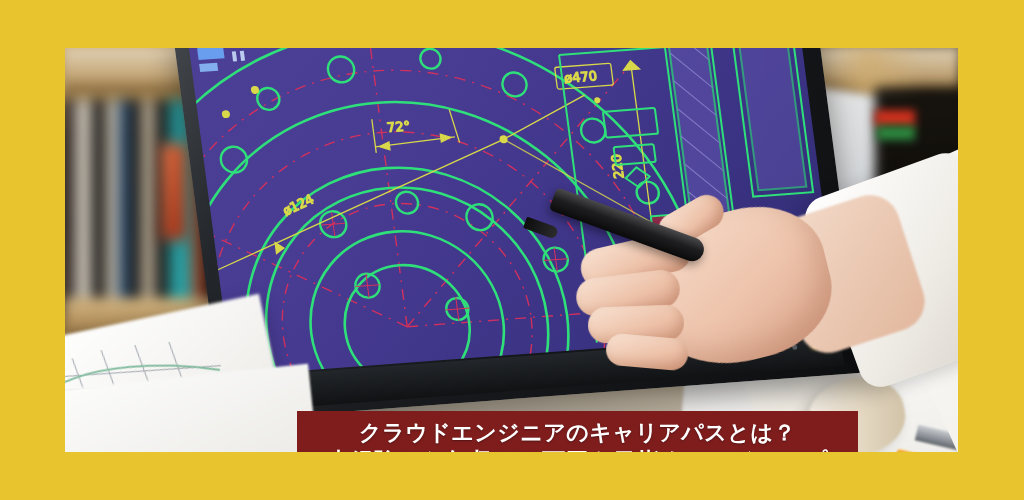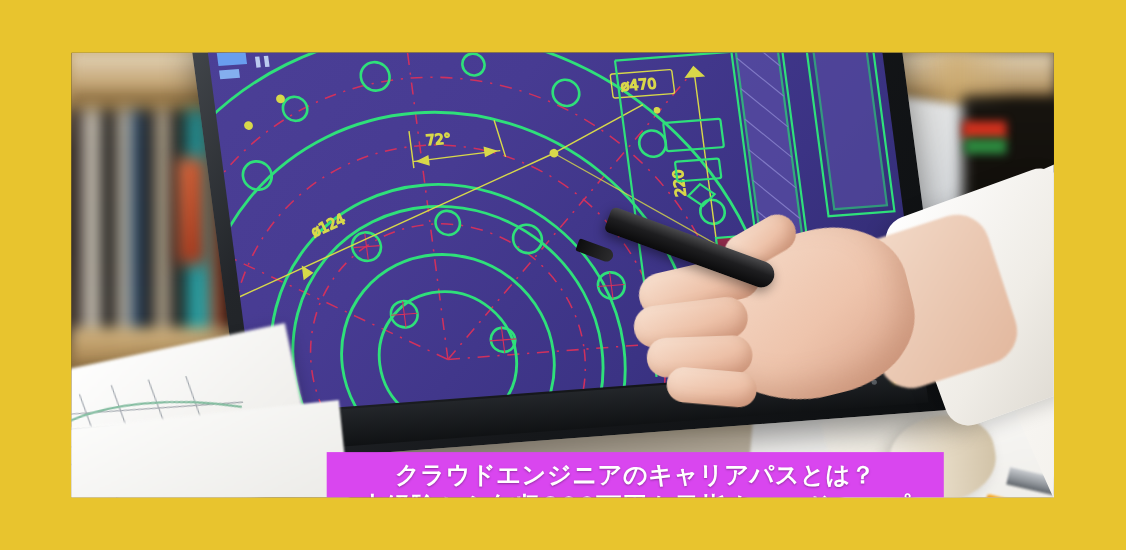--- a/index.html
+++ b/index.html
@@ -229,21 +229,21 @@
     box-shadow:0 4px 10px rgba(0,0,0,.4);
   }
   .stylus-tip{
     position:absolute;left:-46px;top:44px;width:34px;height:12px;
     background:linear-gradient(90deg,#0d0d0e,#2c2c2e);
     border-radius:2px 6px 6px 2px;transform:rotate(20deg);
   }
   
   .banner{
     position:absolute;left:232px;top:363px;width:561px;height:74px;
-    background:#d946ef;
+    background:#7f1d1d;
     display:flex;flex-direction:column;align-items:center;justify-content:center;
     gap:2px;
   }
   .banner .line{
     color:#ffffff;font-weight:bold;letter-spacing:.5px;
     font-size:22px;line-height:1.18;white-space:nowrap;
     text-shadow:0 1px 2px rgba(0,0,0,.35);
   }
   .banner .line.l2{font-size:23px;}
 </style>

